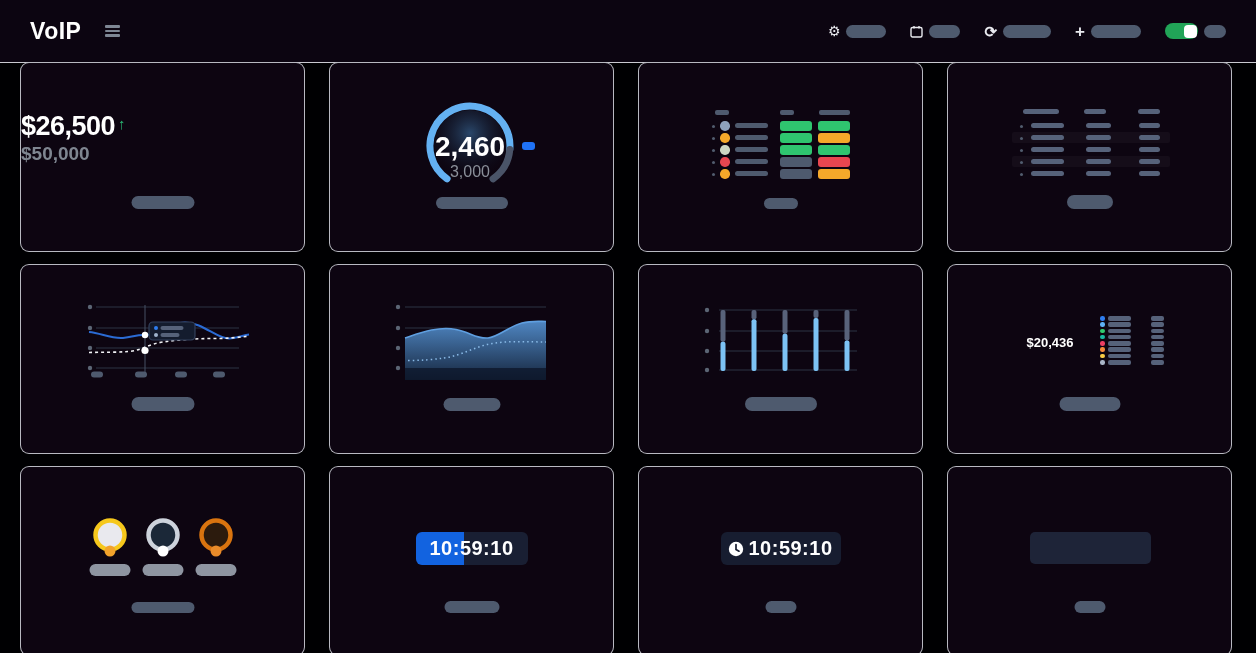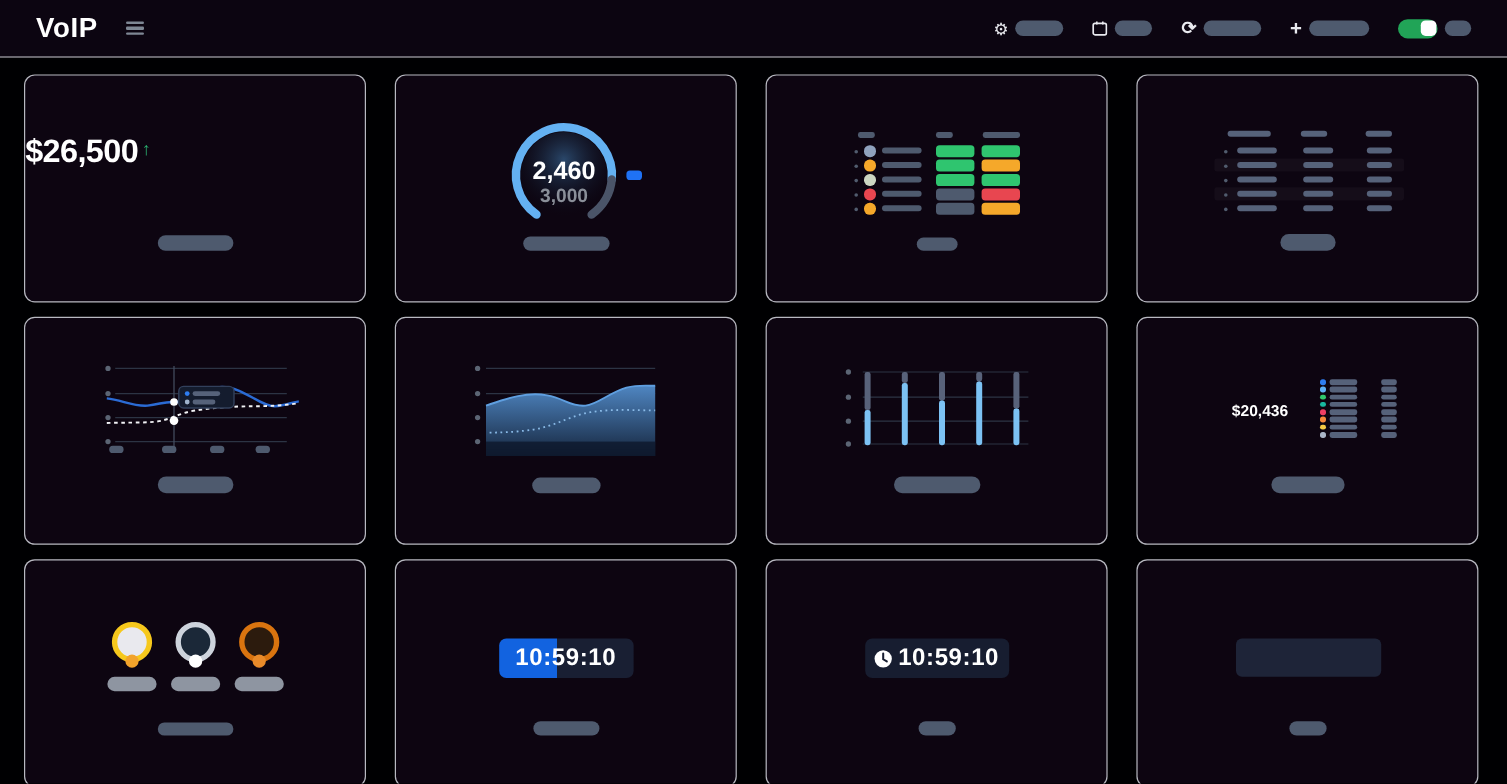--- a/index.html
+++ b/index.html
@@ -1,19 +1,19 @@
 <!DOCTYPE html>
 <html style="--accent-blue: #1263e0; --legend-blue: #1f72f5; --gauge-blue: #64b1f2; --gauge-rest: #4a5468; --toggle-green: #21a457; --skeleton-slate: #4e5a6e; --light-blue: #7cc2f4; --green: #2fc56f; --amber: #f5a82a; --red: #e84650;"><head>
 <meta charset="utf-8">
 <style>
   html,body{margin:0;padding:0;}
   body{width:1256px;height:653px;background:#000002;font-family:"Liberation Sans",sans-serif;overflow:hidden;position:relative;}
 
   
-  .navbar{position:absolute;top:0;left:0;width:100%;height:48px;background:#0c0511;
+  .navbar{position:absolute;top:0;left:0;width:100%;height:63px;background:#0c0511;
     border-bottom:1px solid rgba(235,236,242,.85);display:flex;align-items:center;box-sizing:border-box;padding:0 16px;}
   .brand{color:#fff;font-size:23px;font-weight:bold;letter-spacing:.5px;margin-left:14px;}
   .menu-btn{margin-left:20px;background:none;border:none;cursor:pointer;padding:4px;display:flex;flex-direction:column;gap:2px;}
   .menu-btn span{display:block;width:15px;height:2.5px;background:#7e8794;border-radius:1px;}
   .nav-right{margin-left:auto;display:flex;align-items:center;gap:24px;margin-right:14px;}
   .nav-group{display:flex;align-items:center;gap:6px;cursor:pointer;}
   .nav-ico{color:#e9eaef;font-size:14px;line-height:1;display:flex;align-items:center;}
   .nav-pill{height:13px;border-radius:7px;background:var(--skeleton-slate,#4e5a6e);display:inline-block;}
   .w40{width:40px}.w31{width:31px}.w48{width:48px}.w50{width:50px}.w22{width:22px}
   .toggle{width:33px;height:16px;border-radius:8px;background:var(--toggle-green,#21a457);position:relative;display:inline-block;cursor:pointer;}
@@ -27,22 +27,22 @@
   .cardsvg{position:absolute;left:0;top:0;pointer-events:none;}
 
   
   .stat-wrap{position:absolute;top:48px;width:100%;text-align:left;}
   .stat-value{color:#fff;font-size:27px;font-weight:bold;letter-spacing:-.5px;}
   .stat-trend{color:#2bb673;font-size:15px;font-weight:bold;vertical-align:6px;margin-left:3px;}
   .stat-target{color:#7f8691;font-size:19px;font-weight:bold;margin-top:1px;}
 
   
   .gauge-text{position:absolute;left:60px;top:68px;width:160px;text-align:center;line-height:1.15;}
-  .gauge-value{color:#fff;font-size:21px;font-weight:bold;}
-  .gauge-target{color:#8a8f99;font-size:16px;font-weight:bold;}
+  .gauge-value{color:#fff;font-size:28px;font-weight:bold;}
+  .gauge-target{color:#8a8f99;font-size:16px;font-weight:normal;}
   .gauge-arc{stroke:var(--gauge-blue,#64b1f2);}
   .gauge-rest{stroke:var(--gauge-rest,#4a5468);}
   .gauge-legend{fill:var(--legend-blue,#1f72f5);}
 
   
   .st-wrap{position:absolute;left:68px;top:45px;width:150px;}
   .st-header{position:relative;height:12px;}
   .st-header span{position:absolute;background:#4e5a6e;height:4.5px;border-radius:2px;top:2px;}
   .st-row{position:relative;height:12px;}
   .st-dot{position:absolute;left:5px;top:4.5px;width:3px;height:3px;border-radius:50%;background:#515c6e;}
@@ -123,20 +123,21 @@
       <span class="nav-pill w22"></span>
     </div>
   </div>
 </header>
 
 <main class="grid">
 
   <section class="card">
     <div class="stat-wrap">
       <div><span class="stat-value">$26,500</span><span class="stat-trend">↑</span></div>
+      <div class="stat-target">$50,000</div>
     </div>
     <span class="sk" style="width:63px;height:13px;"></span>
   </section>
 
   <section class="card">
     <svg class="cardsvg" style="left:93px;top:33px;" width="115" height="102" viewBox="0 0 115 102">
       <defs>
         <radialGradient id="gaugeGlow" cx="50%" cy="32%" r="65%">
           <stop offset="0%" stop-color="rgba(66,126,180,.55)"></stop>
             <stop offset="100%" stop-color="rgba(8,16,30,0)"></stop>

